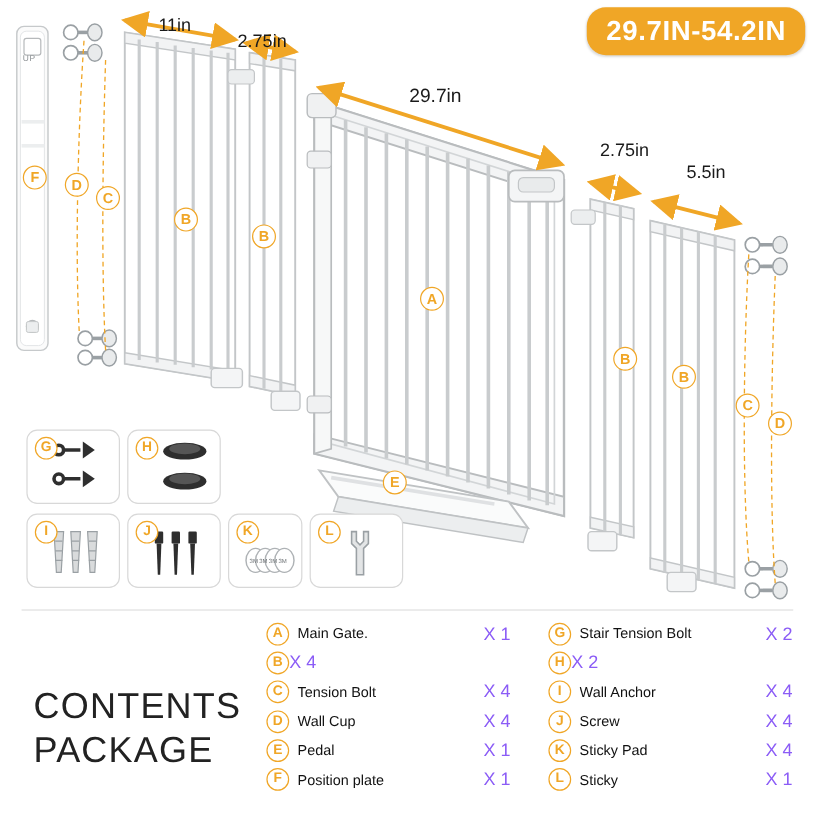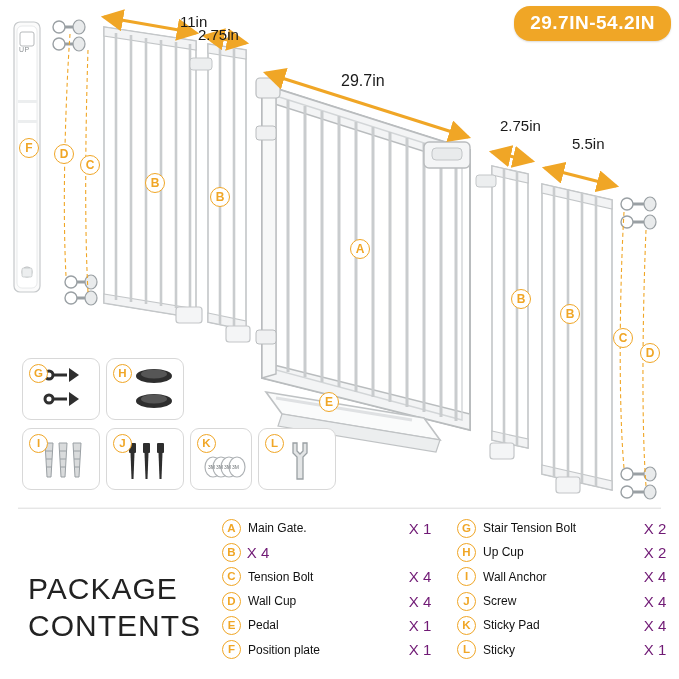--- a/index.html
+++ b/index.html
@@ -14,21 +14,21 @@
   .canvas{position:absolute;inset:0;}
   svg.layer{position:absolute;left:0;top:0;width:679px;height:679px;}
 
   
   .range-badge{
     position:absolute;
     right:8px;top:6px;
     background:#f0a626;
     color:#ffffff;
     font-weight:bold;
-    font-size:19px;
+    font-size:23px;
     letter-spacing:.5px;
     padding:6px 16px 7px 16px;
     border-radius:16px;
     box-shadow:0 1px 2px rgba(0,0,0,.15);
     white-space:nowrap;
   }
 
   
   .dim{
     position:absolute;
@@ -119,23 +119,23 @@
   .row .nm{
     margin-left:7px;
     font-size:12px;
     color:#111;
     flex:1 1 auto;
     white-space:nowrap;
     overflow:hidden;
   }
   .row .qty{
     font-size:15px;
-    color:#701a75;
+    color:#8b5cf6;
     flex:0 0 auto;
-    text-align:center;
+    text-align:left;
     width:34px;
   }
   .divider{
     position:absolute;left:18px;top:0;width:643px;height:1px;background:#e6e6e6;
   }
 </style>
 </head>
 <body>
 
 <div class="canvas">
@@ -392,21 +392,21 @@
 
   <div class="partbox" style="left:258px;top:428px;width:78px;height:62px;">
     <span class="tag">L</span>
     <svg width="78" height="62" viewBox="0 0 78 62">
       <path d="M34,14 L34,24 L38,28 L38,50 L44,50 L44,28 L48,24 L48,14 L44,14 L44,22 L41,25 L38,22 L38,14 Z" fill="#e3e5e6" stroke="#9aa0a4" stroke-width="1.3"></path>
     </svg>
   </div>
 
   <div class="range-badge">29.7IN-54.2IN</div>
 
-  <div class="dim" style="left:132px;top:13px;margin-left:48px;">11in</div>
+  <div class="dim" style="left:132px;top:13px;">11in</div>
   <div class="dim" style="left:198px;top:26px;">2.75in</div>
   <div class="dim big" style="left:341px;top:72px;">29.7in</div>
   <div class="dim" style="left:500px;top:117px;">2.75in</div>
   <div class="dim" style="left:572px;top:135px;">5.5in</div>
 
   <div class="callout" style="left:19px;top:138px;">F</div>
   <div class="callout" style="left:54px;top:144px;">D</div>
   <div class="callout" style="left:80px;top:155px;">C</div>
   <div class="callout" style="left:145px;top:173px;">B</div>
   <div class="callout" style="left:210px;top:187px;">B</div>
@@ -416,22 +416,22 @@
   <div class="callout" style="left:613px;top:328px;">C</div>
   <div class="callout" style="left:640px;top:343px;">D</div>
   <div class="callout" style="left:319px;top:392px;">E</div>
 
   <div style="position:absolute;left:19px;top:46px;font-size:7px;color:#8a8f92;letter-spacing:.5px;">UP</div>
 
   <div class="contents">
     <div class="divider"></div>
 
     <div class="title">
+      <div>CONTENTS</div>
       <div>PACKAGE</div>
-      <div>CONTENTS</div>
     </div>
 
     <div class="lists">
 
       <div class="col">
         <div class="row">
           <div class="mark">A</div>
           <div class="nm">Main Gate.</div>
           <div class="qty">X 1</div>
         </div>
@@ -462,21 +462,20 @@
       </div>
 
       <div class="col">
         <div class="row">
           <div class="mark">G</div>
           <div class="nm">Stair Tension Bolt</div>
           <div class="qty">X 2</div>
         </div>
         <div class="row">
           <div class="mark">H</div>
-          <div class="nm">Up Cup</div>
           <div class="qty">X 2</div>
         </div>
         <div class="row">
           <div class="mark">I</div>
           <div class="nm">Wall Anchor</div>
           <div class="qty">X 4</div>
         </div>
         <div class="row">
           <div class="mark">J</div>
           <div class="nm">Screw</div>

